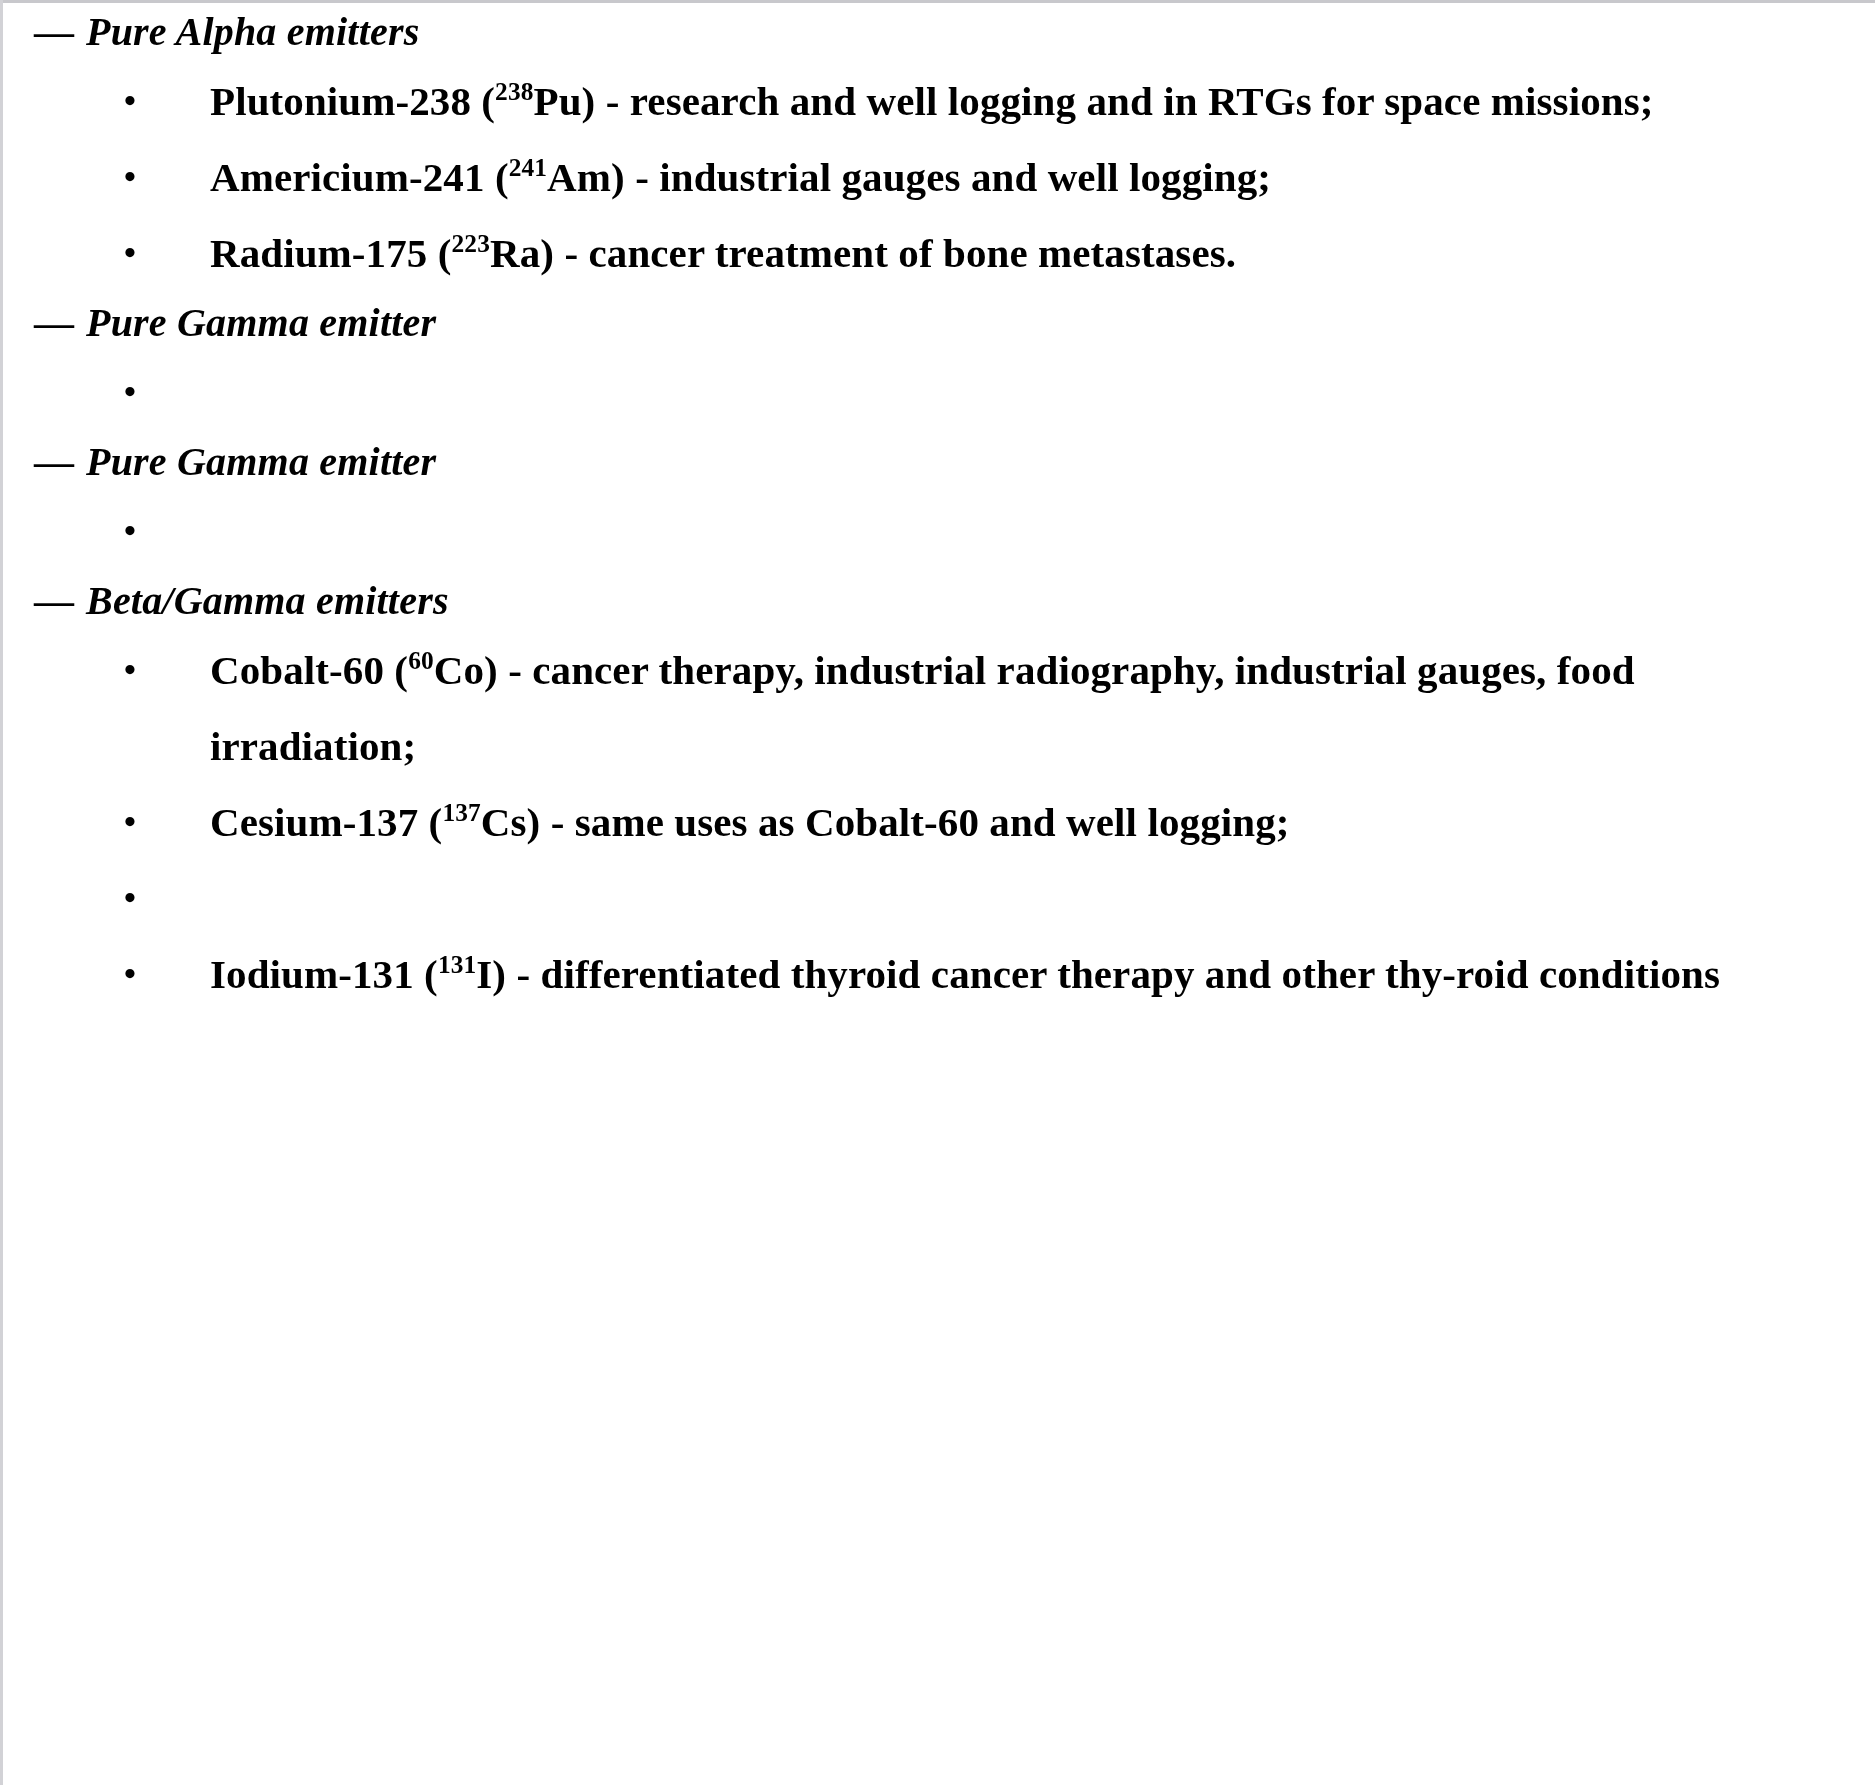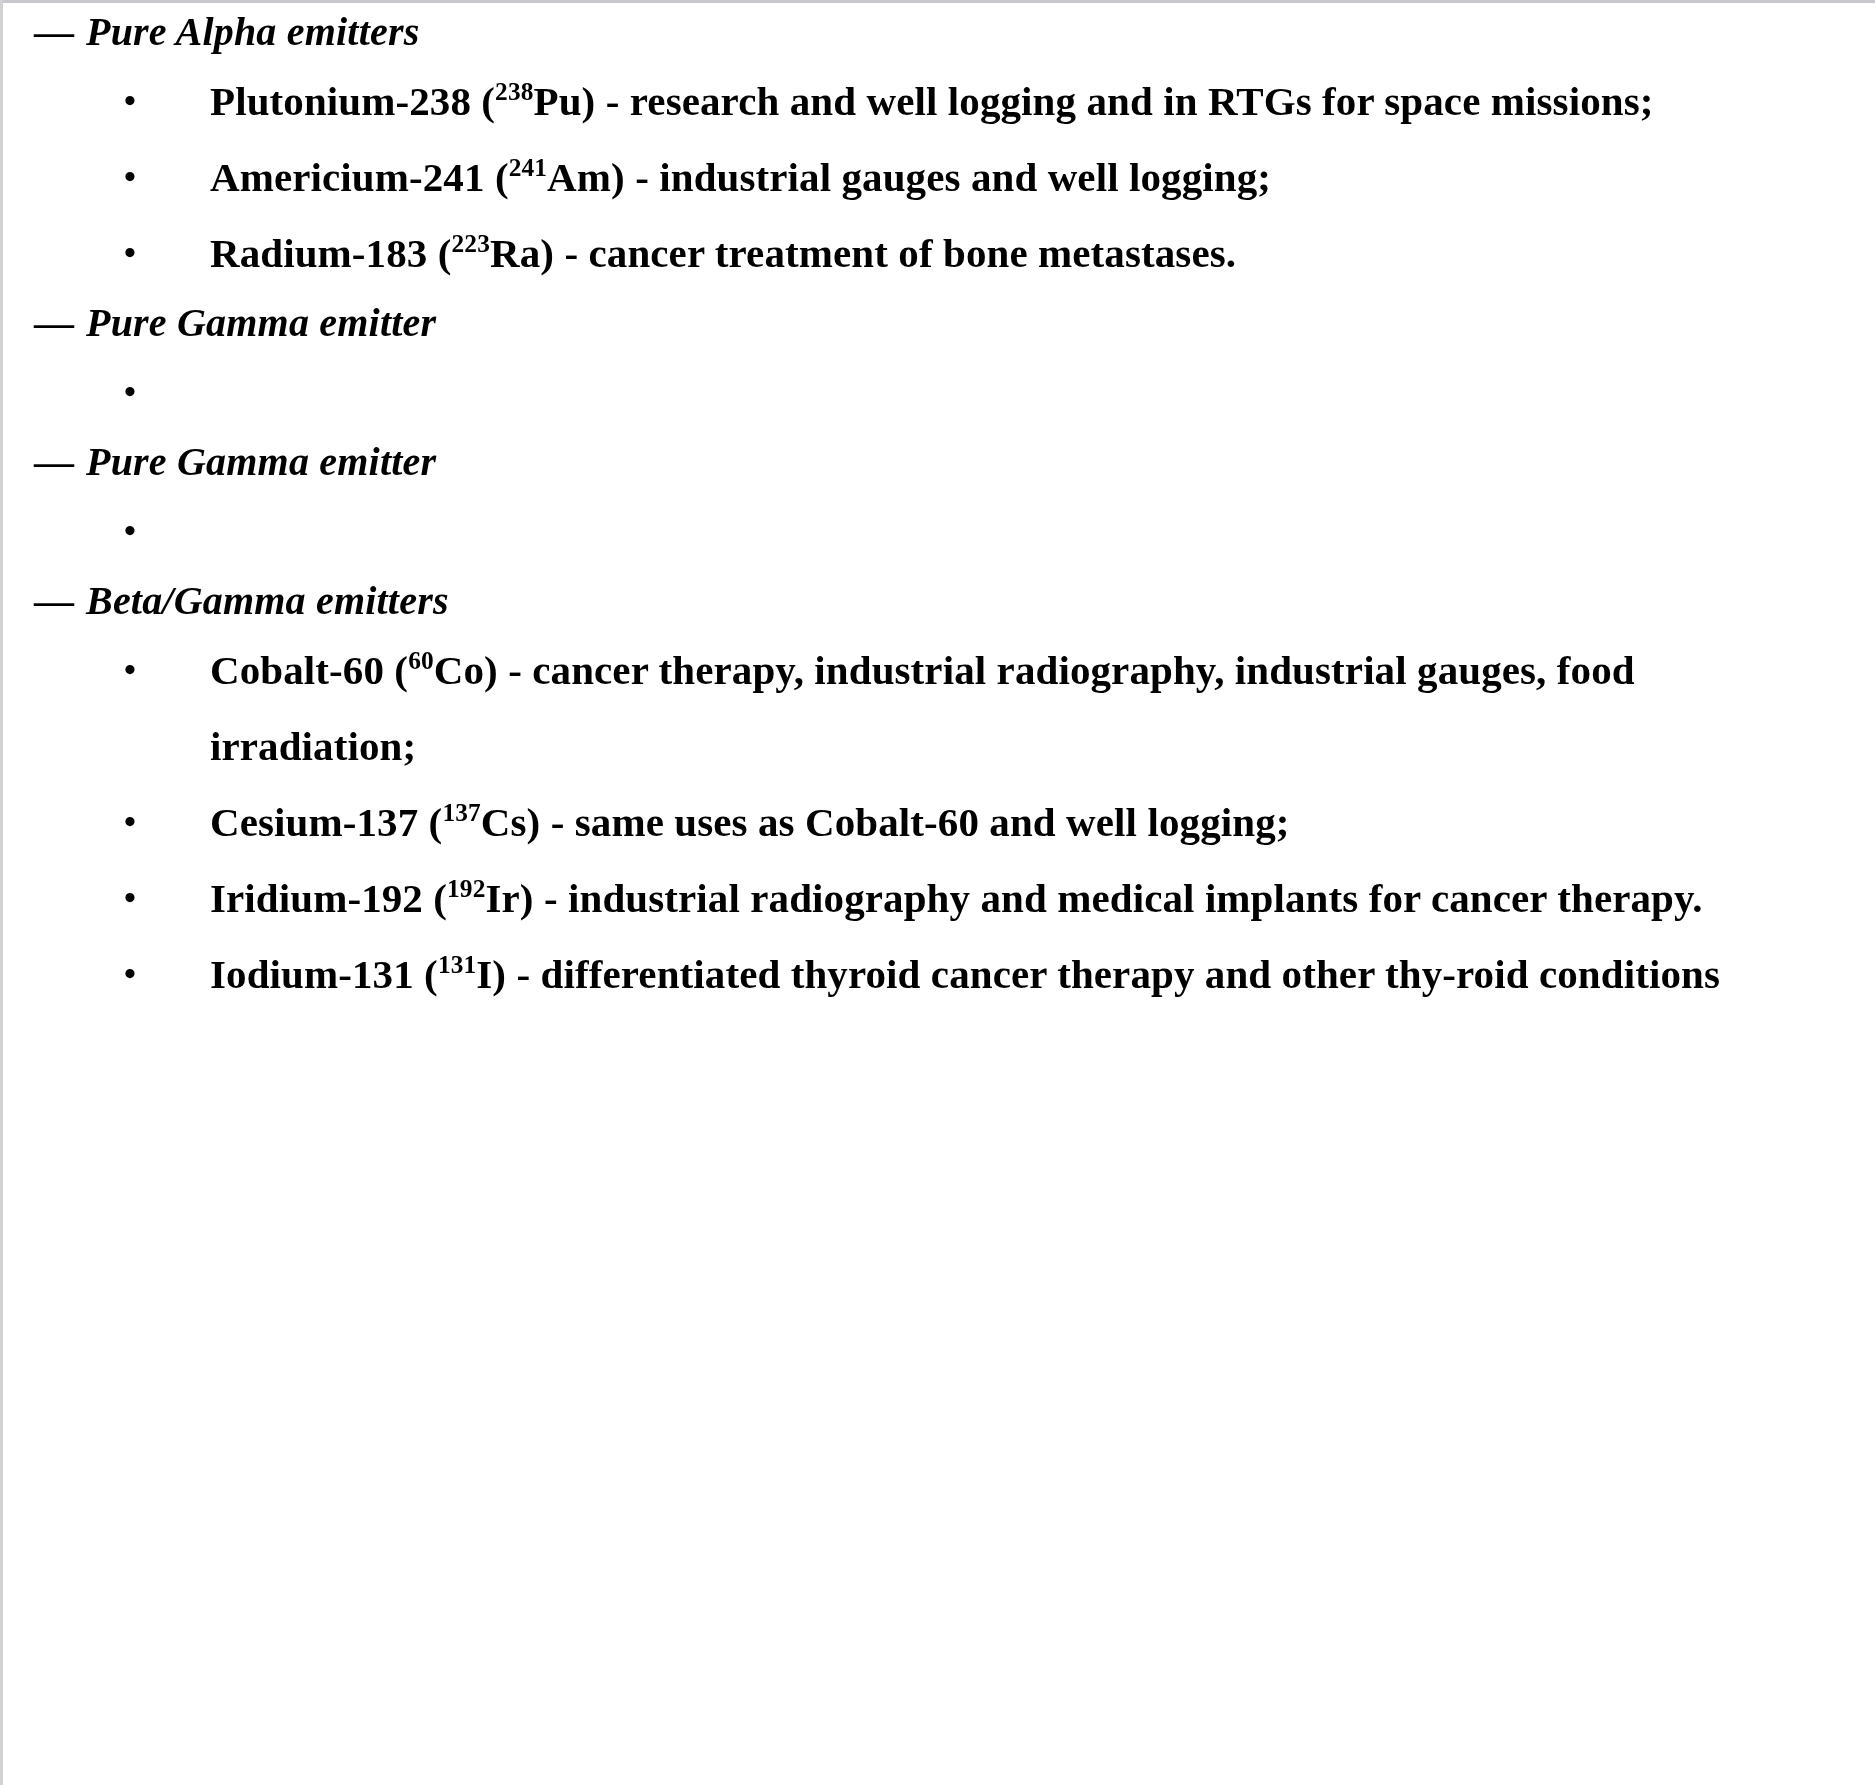--- a/index.html
+++ b/index.html
@@ -115,21 +115,21 @@
       <span class="text"><span>Plutonium-238</span> (<sup>238</sup><span>Pu</span>)<span> - research and well logging and in RTGs for space missions;</span></span>
     </div>
 
     <div class="lvl2">
       <span class="marker">•</span>
       <span class="text"><span>Americium-241</span> (<sup>241</sup><span>Am</span>)<span> - industrial gauges and well logging;</span></span>
     </div>
 
     <div class="lvl2">
       <span class="marker">•</span>
-      <span class="text"><span>Radium-183</span> (<sup>223</sup><span>Ra</span>)<span> - cancer treatment of bone metastases.</span></span>
+      <span class="text"><span>Radium-175</span> (<sup>223</sup><span>Ra</span>)<span> - cancer treatment of bone metastases.</span></span>
     </div>
 
     <div class="lvl1">
       <span class="marker">—</span>
       <span class="text">Pure Gamma emitter</span>
     </div>
 
     <div class="lvl2">
       <span class="marker">•</span>
     </div>
@@ -153,21 +153,20 @@
       <span class="text"><span>Cobalt-60</span> (<sup>60</sup><span>Co</span>)<span> - cancer therapy, industrial radiography, industrial gauges, food irradiation;</span></span>
     </div>
 
     <div class="lvl2">
       <span class="marker">•</span>
       <span class="text"><span>Cesium-137</span> (<sup>137</sup><span>Cs</span>)<span> - same uses as Cobalt-60 and well logging;</span></span>
     </div>
 
     <div class="lvl2">
       <span class="marker">•</span>
-      <span class="text"><span>Iridium-192</span> (<sup>192</sup><span>Ir</span>)<span> - industrial radiography and medical implants for cancer therapy.</span></span>
     </div>
 
     <div class="lvl2">
       <span class="marker">•</span>
       <span class="text"><span>Iodium-131</span> (<sup>131</sup><span>I</span>)<span> - differentiated thyroid cancer therapy and other thy-roid conditions</span></span>
     </div>
 
   </div>
 </div>
 

